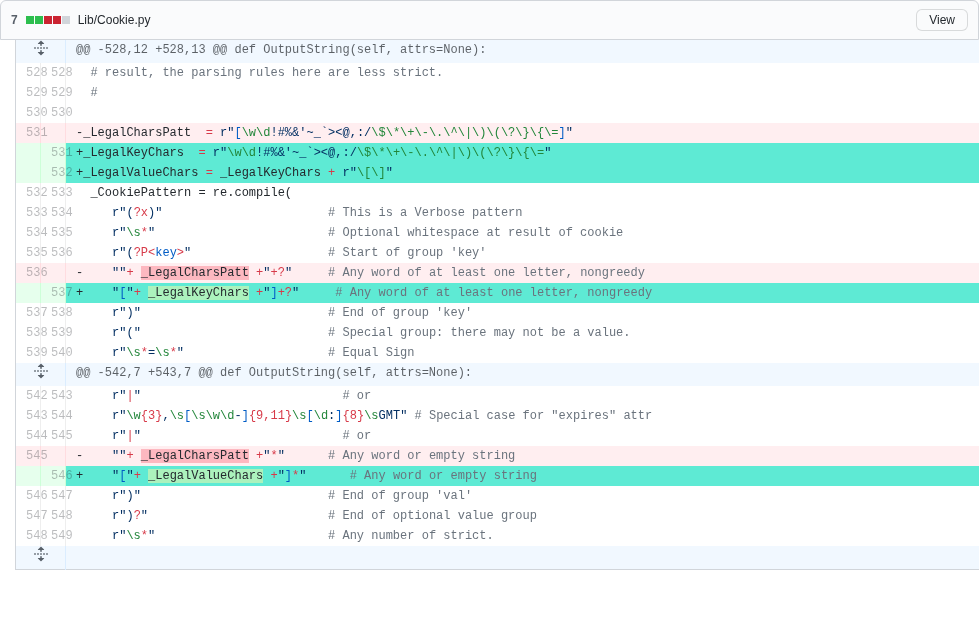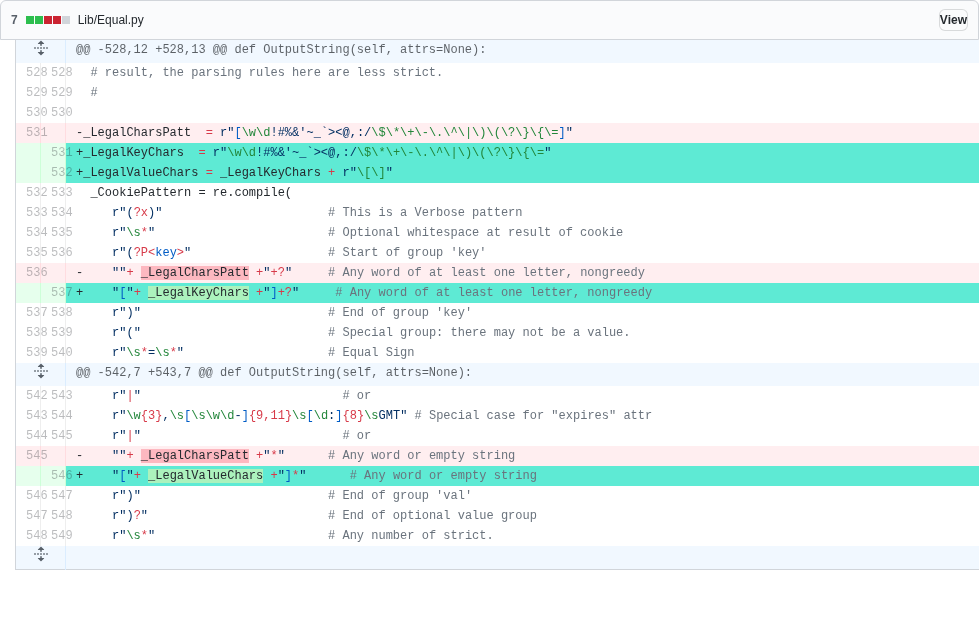--- a/index.html
+++ b/index.html
@@ -6,21 +6,21 @@
 body { font-family: -apple-system, BlinkMacSystemFont, "Segoe UI", Helvetica, Arial, sans-serif; font-size: 12px; background: #fff; width: 979px; }
 .file-header { display: flex; align-items: center; justify-content: space-between; padding: 8px 10px; background: #fafbfc; border: 1px solid #d1d5da; border-radius: 6px 6px 0 0; }
 .file-info { display: flex; align-items: center; gap: 8px; }
 .diff-count { font-weight: 600; color: #586069; }
 .diff-bars { display: flex; gap: 1px; }
 .diff-bar { width: 8px; height: 8px; }
 .bar-add { background: #2cbe4e; }
 .bar-del { background: #cb2431; }
 .bar-neutral { background: #d1d5da; }
 .file-path { color: #24292e; font-weight: 400; }
-.view-btn { padding: 3px 0; font-size: 12px; font-weight: 700; color: #24292e; background: #fafbfc; border: 1px solid rgba(27,31,35,0.15); border-radius: 6px; cursor: pointer; }
+.view-btn { padding: 3px 12px; font-size: 12px; font-weight: 400; color: #24292e; background: #fafbfc; border: 1px solid rgba(27,31,35,0.15); border-radius: 6px; cursor: pointer; }
 .diff-table { width: 100%; border-collapse: collapse; border: 1px solid #d1d5da; border-top: none; table-layout: fixed; margin-left: 15px; }
 .diff-table td { font-family: SFMono-Regular, Consolas, "Liberation Mono", Menlo, monospace; font-size: 12px; line-height: 20px; vertical-align: top; white-space: pre; }
 .num-cell { width: 50px; min-width: 50px; text-align: left; padding: 0 10px; color: rgba(27,31,35,0.3); background: #fff; user-select: none; border-right: 1px solid #eee; }
 .code-cell { padding: 0 10px; color: #24292e; overflow: hidden; }
 .hunk-row .num-cell { background: #f1f8ff; border-color: #dbedff; }
 .hunk-row .expand-cell { background: #f1f8ff; text-align: center; color: #586069; cursor: pointer; }
 .hunk-row .code-cell { background: #f1f8ff; color: rgba(27,31,35,0.7); }
 .del-row .num-cell { background: #ffeef0; border-color: #ffdce0; color: rgba(27,31,35,0.3); }
 .del-row .code-cell { background: #ffeef0; font-family: Liberation Mono, monospace; }
 .add-row .num-cell { background: #e6ffed; border-color: #cdffd8; color: rgba(27,31,35,0.3); }
@@ -42,21 +42,21 @@
 <div class="file-header">
   <div class="file-info">
     <span class="diff-count">7</span>
     <span class="diff-bars">
       <span class="diff-bar bar-add"></span>
       <span class="diff-bar bar-add"></span>
       <span class="diff-bar bar-del"></span>
       <span class="diff-bar bar-del"></span>
       <span class="diff-bar bar-neutral"></span>
     </span>
-    <span class="file-path">Lib/Equal.py</span>
+    <span class="file-path">Lib/Cookie.py</span>
   </div>
   <button class="view-btn">View</button>
 </div>
 
 <table class="diff-table">
 <tbody>
 <tr class="hunk-row">
   <td class="num-cell expand-cell" colspan="2"><svg class="expand-icon" width="16" height="16" viewBox="0 0 16 16">
             <path fill="#586069" d="M8.177.677l2.896 2.896a.25.25 0 01-.177.427H8.75v1.25a.75.75 0 01-1.5 0V4H5.104a.25.25 0 01-.177-.427L7.823.677a.25.25 0 01.354 0zM7.25 10.75a.75.75 0 011.5 0V12h2.146a.25.25 0 01.177.427l-2.896 2.896a.25.25 0 01-.354 0l-2.896-2.896A.25.25 0 015.104 12H7.25v-1.25zm-5-2a.75.75 0 000-1.5h-.5a.75.75 0 000 1.5h.5zM6 8a.75.75 0 01-.75.75h-.5a.75.75 0 010-1.5h.5A.75.75 0 016 8zm2.25.75a.75.75 0 000-1.5h-.5a.75.75 0 000 1.5h.5zM12 8a.75.75 0 01-.75.75h-.5a.75.75 0 010-1.5h.5A.75.75 0 0112 8zm2.25.75a.75.75 0 000-1.5h-.5a.75.75 0 000 1.5h.5z"></path>
           </svg></td>

